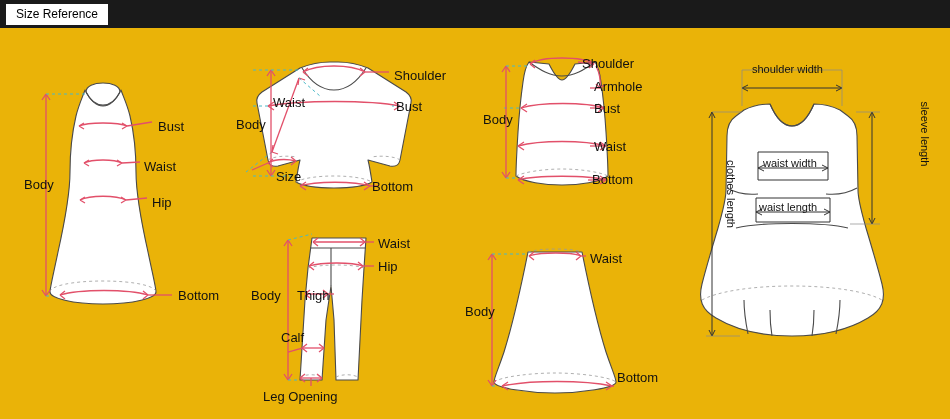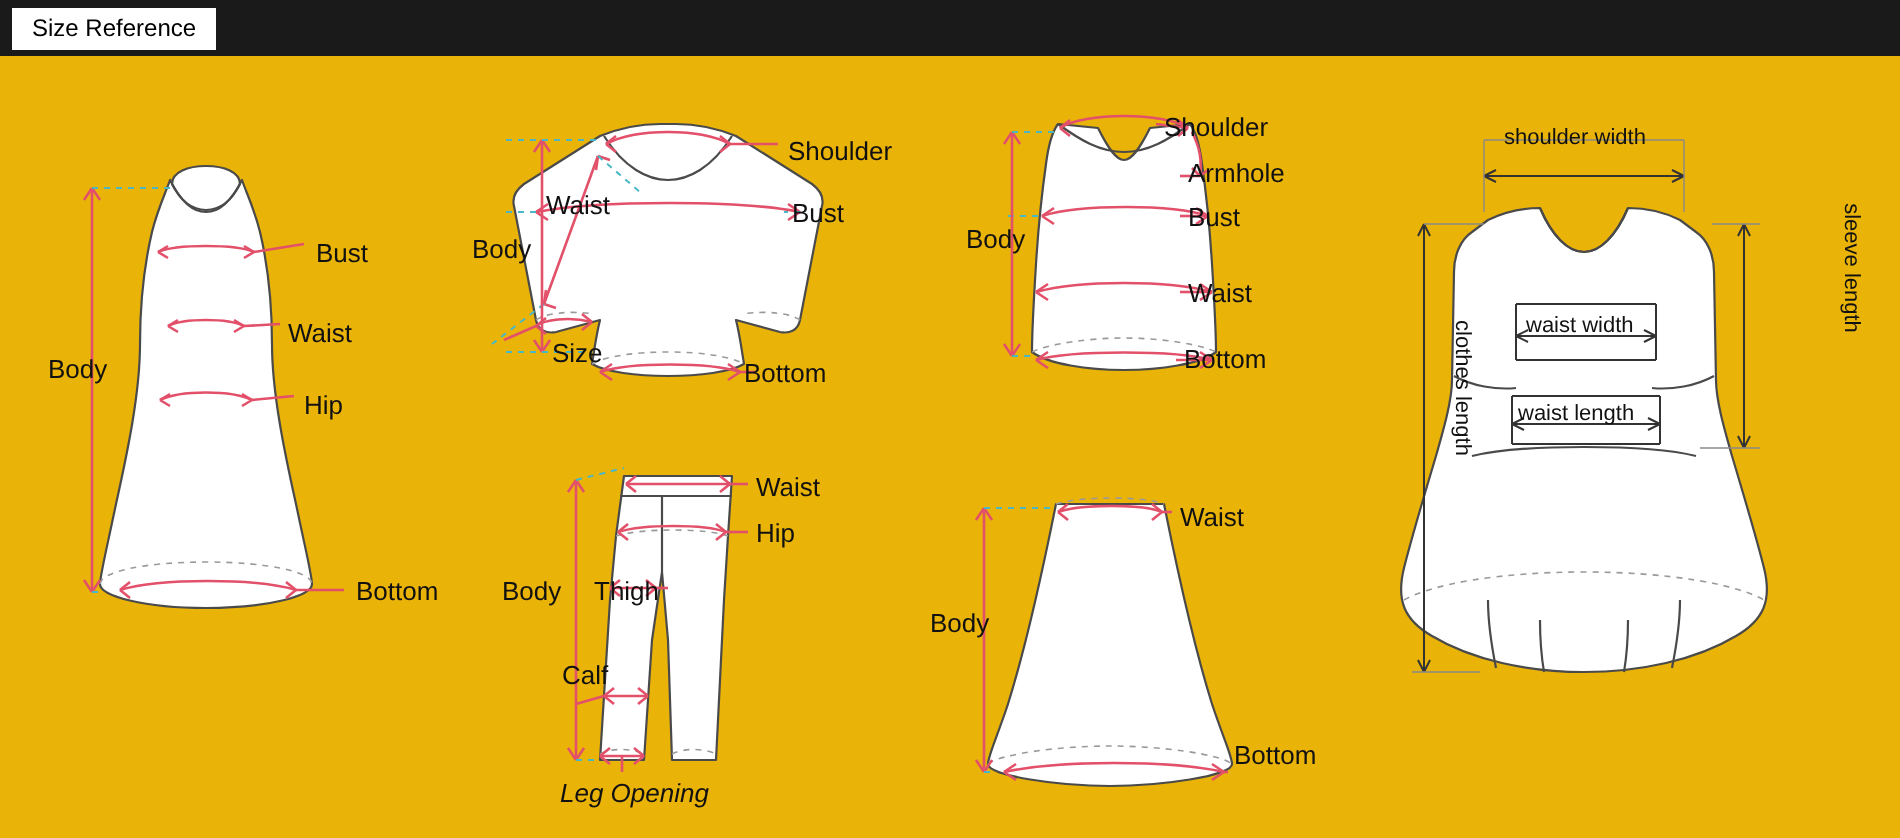--- a/index.html
+++ b/index.html
@@ -419,21 +419,21 @@
   <div class="label" style="left:594px; top:101px;">Bust</div>
   <div class="label" style="left:483px; top:112px;">Body</div>
   <div class="label" style="left:594px; top:139px;">Waist</div>
   <div class="label" style="left:592px; top:172px;">Bottom</div>
 
   <div class="label" style="left:378px; top:236px;">Waist</div>
   <div class="label" style="left:378px; top:259px;">Hip</div>
   <div class="label" style="left:297px; top:288px;">Thigh</div>
   <div class="label" style="left:251px; top:288px;">Body</div>
   <div class="label" style="left:281px; top:330px;">Calf</div>
-  <div class="label" style="left:280px; top:389px;font-style:italic;">Leg Opening</div>
+  <div class="label" style="left:263px; top:389px;">Leg Opening</div>
 
   <div class="label" style="left:590px; top:251px;">Waist</div>
   <div class="label" style="left:465px; top:304px;">Body</div>
   <div class="label" style="left:617px; top:370px;">Bottom</div>
 
   <div class="label small" style="left:752px; top:63px;">shoulder width</div>
   <div class="label small" style="left:763px; top:157px;">waist width</div>
   <div class="label small" style="left:759px; top:201px;">waist length</div>
   <div class="label small rot90" style="left:893px; top:128px;">sleeve length</div>
   <div class="label small rot90" style="left:697px; top:188px;">clothes length</div>

